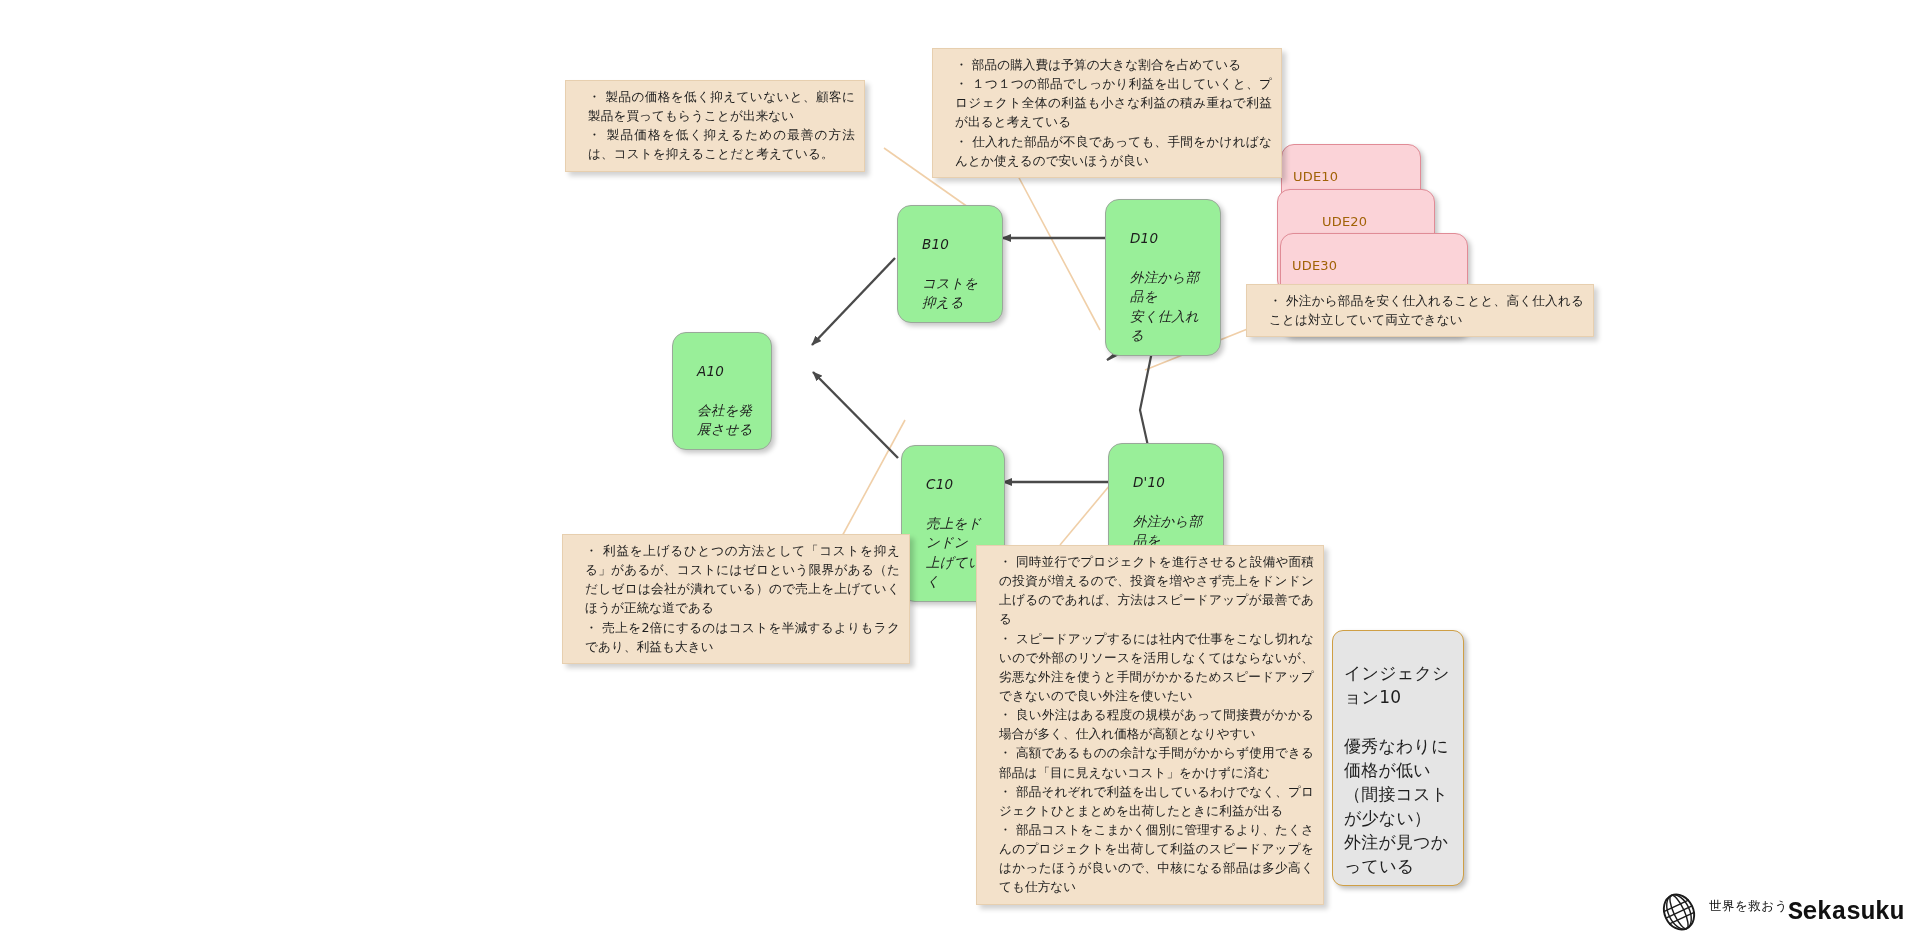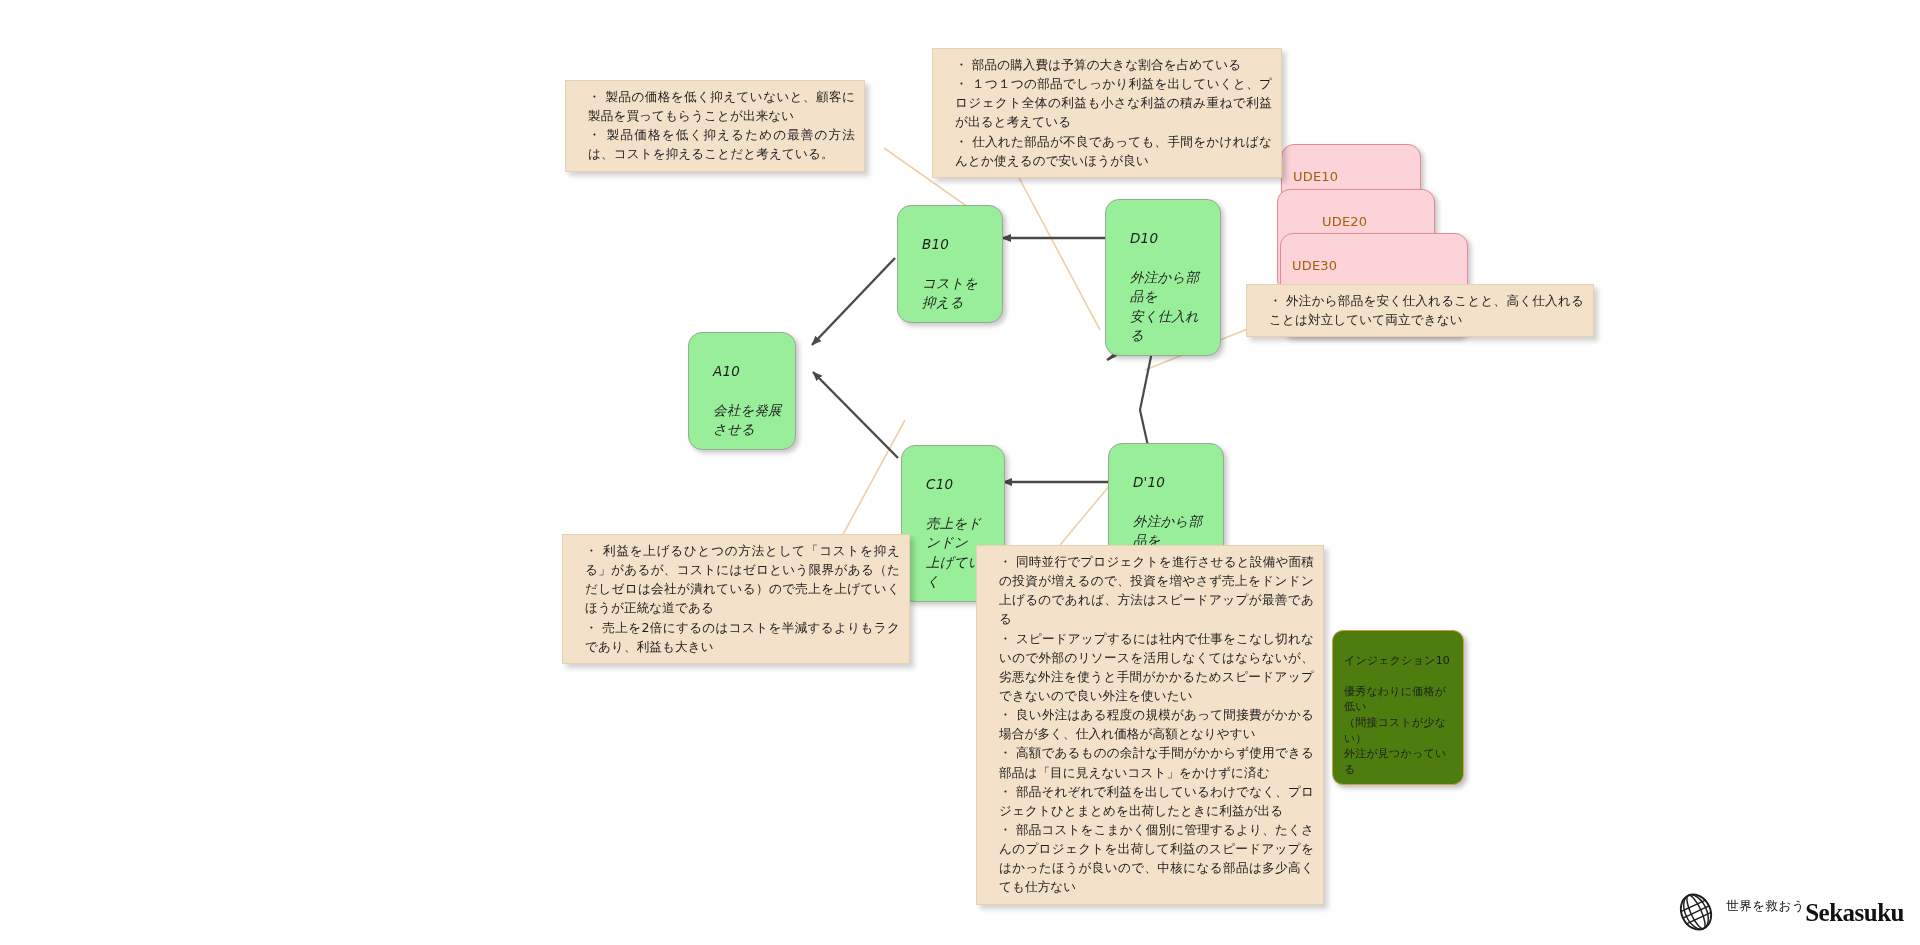--- a/index.html
+++ b/index.html
@@ -52,26 +52,26 @@
     line-height: 1.4;
     padding: 5px 10px 6px 11px;
     white-space: pre-line;
     letter-spacing: 0.2px;
   }
 
   
   .injection {
     position: absolute;
     box-sizing: border-box;
-    background: #4d7c0f;
+    background: #e5e5e5;
     border: 1px solid #cf9f45;
     border-radius: 11px;
     box-shadow: 3px 3px 5px rgba(0,0,0,0.25);
     color: #1d1d1d;
-    font-size: 11px;
+    font-size: 17px;
     line-height: 1.42;
     padding: 6px 11px 7px 11px;
     white-space: pre-line;
     letter-spacing: 0.2px;
     text-align: left;
   }
 
   
   .note {
     position: absolute;
@@ -103,21 +103,21 @@
     font-size: 12.5px;
     color: #111;
     letter-spacing: 0.5px;
     margin-bottom: 2px;
   }
   #logo .brand {
     font-size: 25px;
     font-weight: bold;
     color: #111;
     letter-spacing: -0.5px;
-    font-family: Liberation Serif, serif;
+    font-family: Liberation Mono, monospace;
   }
 </style>
 </head>
 <body>
 
 <div id="canvas">
 
   <svg class="edges" viewBox="0 0 1920 945">
     <defs>
       <marker id="arrowhead" markerWidth="10" markerHeight="8" refX="9.2" refY="4" orient="auto" markerUnits="userSpaceOnUse">
@@ -138,21 +138,21 @@
       <line x1="898" y1="458" x2="813" y2="372" marker-end="url(#arrowhead)"></line>
       <line x1="1105" y1="238" x2="1002" y2="238" marker-end="url(#arrowhead)"></line>
       <line x1="1108" y1="482" x2="1003" y2="482" marker-end="url(#arrowhead)"></line>
     </g>
 
     <g stroke="#4a4a4a" stroke-width="2.2" fill="none" stroke-linejoin="miter">
       <path d="M1152,272 L1136,345 L1107,360 L1132,340 L1142,338 L1126,352 L1155,337 L1140,410 L1150,455"></path>
     </g>
   </svg>
 
-  <div class="node" style="left:688px; top:332px; width:108px;">
+  <div class="node" style="left:672px; top:332px; width:100px;">
     <span>A10</span><br>
     <span>会社を発展させる</span>
   </div>
 
   <div class="node" style="left:897px; top:205px; width:106px;">
     <span>B10</span><br>
     <span>コストを抑える</span>
   </div>
 
   <div class="node" style="left:901px; top:445px; width:104px;">

